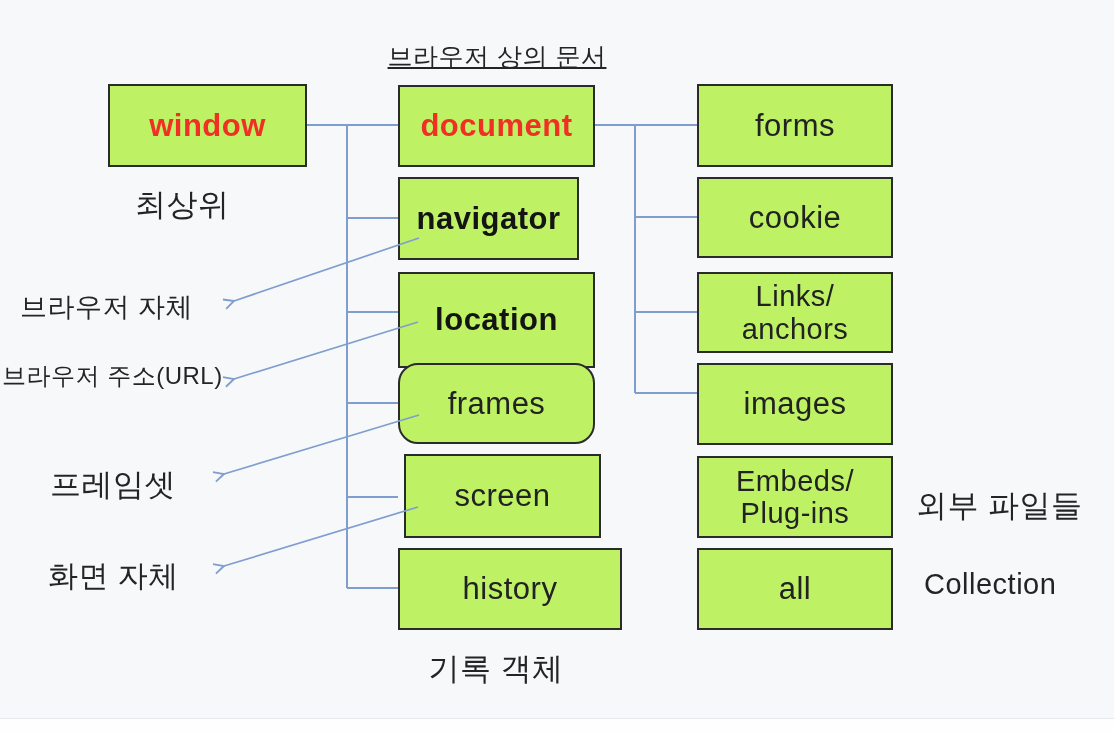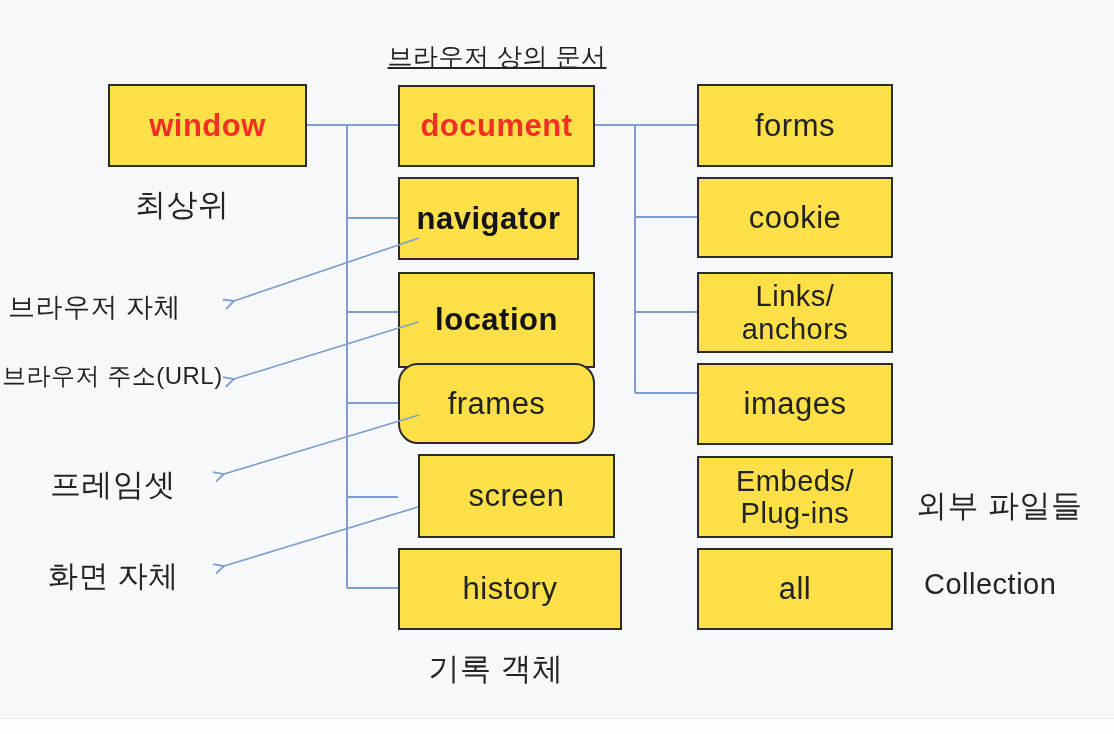--- a/index.html
+++ b/index.html
@@ -10,21 +10,21 @@
   #canvas{
     position:relative;
     width:1114px;height:734px;
     background:#f7f8fa;
     overflow:hidden;
   }
   .box{
     position:absolute;
     box-sizing:border-box;
     border:2px solid #2b2b2b;
-    background:#fde047;
+    background:#bef264;
     display:flex;align-items:center;justify-content:center;
     font-size:31px;
     color:#222222;
     text-align:center;
     z-index:2;
     letter-spacing:0.5px;
   }
   .box.bold{font-weight:bold;color:#141414;}
   .box.red{font-weight:bold;color:#f03024;}
   .box.two-line{
@@ -79,34 +79,34 @@
       <path d="M419 415 L224 474" marker-end="url(#arrowhead)"></path>
       <path d="M418 507 L224 566" marker-end="url(#arrowhead)"></path>
     </g>
   </svg>
 
   <div class="box red" style="left:108px;top:84px;width:199px;height:83px;">window</div>
   <div class="box red" style="left:398px;top:85px;width:197px;height:82px;">document</div>
   <div class="box bold" style="left:398px;top:177px;width:181px;height:83px;">navigator</div>
   <div class="box bold" style="left:398px;top:272px;width:197px;height:96px;">location</div>
   <div class="box" style="left:398px;top:363px;width:197px;height:81px;border-radius:20px;">frames</div>
-  <div class="box" style="left:418px;top:454px;width:197px;height:84px;">screen</div>
+  <div class="box" style="left:404px;top:454px;width:197px;height:84px;">screen</div>
   <div class="box" style="left:398px;top:548px;width:224px;height:82px;">history</div>
   <div class="box" style="left:697px;top:84px;width:196px;height:83px;">forms</div>
   <div class="box" style="left:697px;top:177px;width:196px;height:81px;">cookie</div>
   <div class="box two-line" style="left:697px;top:272px;width:196px;height:81px;">Links/
 anchors</div>
   <div class="box" style="left:697px;top:363px;width:196px;height:82px;">images</div>
   <div class="box two-line" style="left:697px;top:456px;width:196px;height:82px;">Embeds/
 Plug-ins</div>
   <div class="box" style="left:697px;top:548px;width:196px;height:82px;">all</div>
 
   <div class="note" style="left:377px;top:40px;width:240px;text-align:center;font-size:25px;text-decoration:underline;">브라우저 상의 문서</div>
   <div class="note" style="left:135px;top:184px;font-size:31px;">최상위</div>
-  <div class="note" style="left:8px;top:289px;font-size:27px;">브라우저 자체</div>
+  <div class="note" style="left:20px;top:289px;font-size:27px;">브라우저 자체</div>
   <div class="note" style="left:2px;top:360px;font-size:24px;">브라우저 주소(URL)</div>
   <div class="note" style="left:50px;top:464px;font-size:31px;">프레임셋</div>
   <div class="note" style="left:48px;top:556px;font-size:30px;">화면 자체</div>
   <div class="note" style="left:396px;top:648px;width:200px;text-align:center;font-size:31px;">기록 객체</div>
   <div class="note" style="left:916px;top:485px;font-size:31px;">외부 파일들</div>
   <div class="note" style="left:924px;top:568px;font-size:29px;">Collection</div>
 
   <div id="bottom-strip"></div>
 </div>
 

